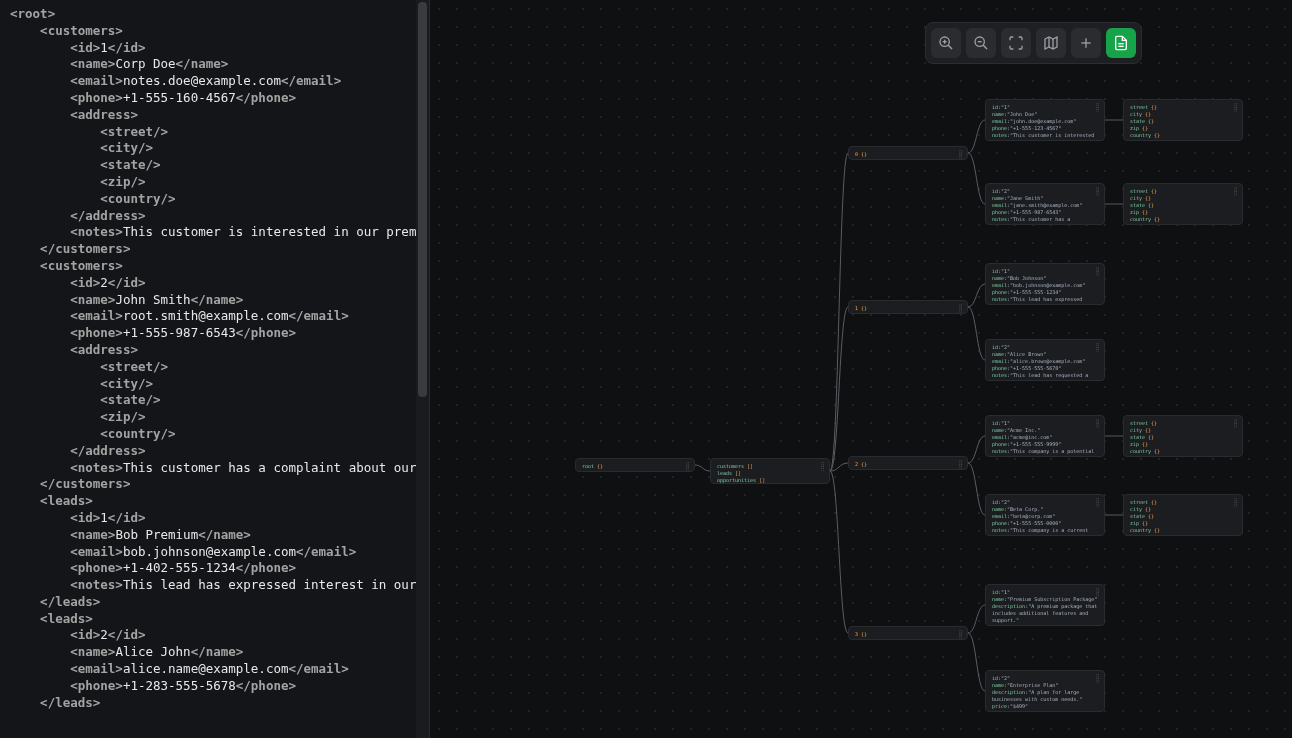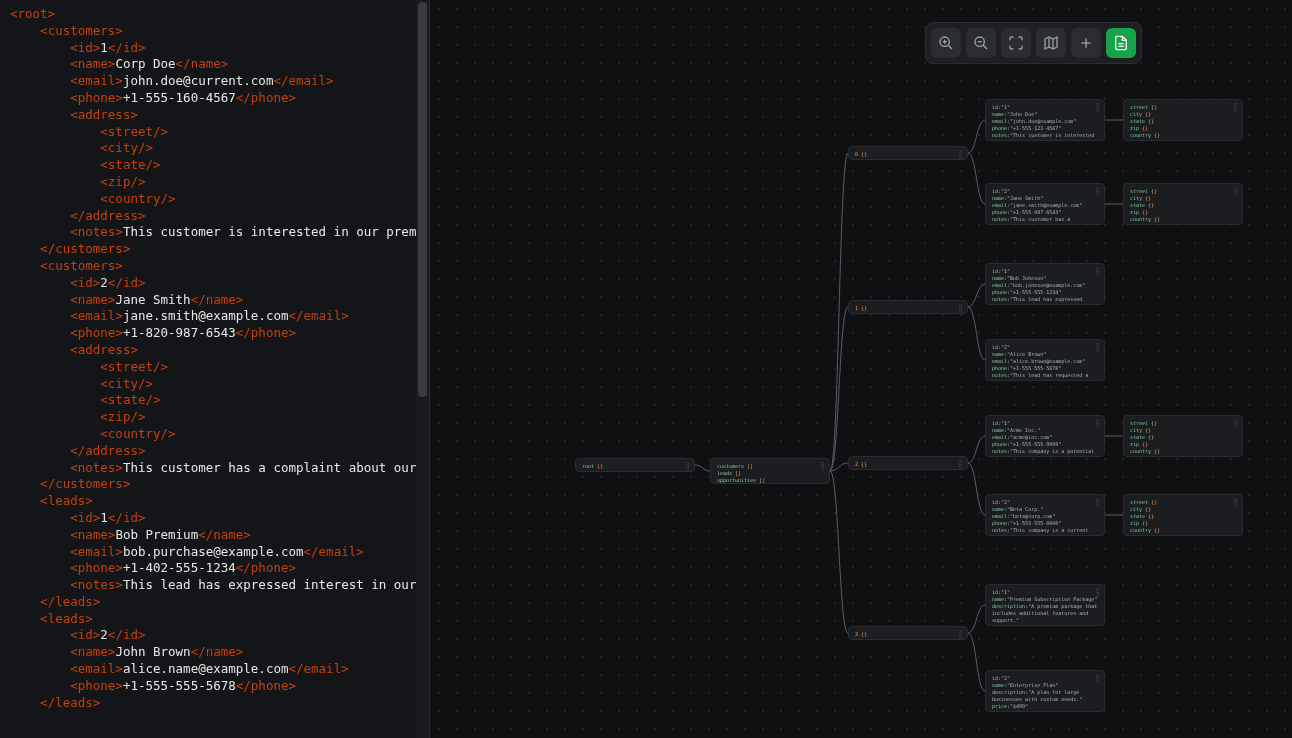--- a/index.html
+++ b/index.html
@@ -20,21 +20,21 @@
   overflow: hidden;
   position: relative;
 }
 .xml-content {
   padding: 6px 10px;
   font-size: 12.5px;
   line-height: 16.8px;
   white-space: pre;
   font-family: 'Consolas', 'Monaco', monospace;
 }
-.xml-content .tag { color: #c2410c; }
+.xml-content .tag { color: #a3a3a3; font-weight: bold; }
 .xml-content .txt { color: #e8e8e8; }
 .scrollbar {
   position: absolute;
   right: 0;
   top: 0;
   width: 13px;
   height: 100%;
   background: #1a1b1f;
 }
 .scroll-thumb {
@@ -116,57 +116,57 @@
 .edges path { stroke: #5a5d63; stroke-width: 1; fill: none; }
 </style>
 </head>
 <body>
 
 <div class="left-panel">
   <div class="xml-content" id="xml-code"><span class="tag">&lt;root&gt;</span>
     <span class="tag">&lt;customers&gt;</span>
         <span class="tag">&lt;id&gt;</span><span class="txt">1</span><span class="tag">&lt;/id&gt;</span>
         <span class="tag">&lt;name&gt;</span><span class="txt">Corp Doe</span><span class="tag">&lt;/name&gt;</span>
-        <span class="tag">&lt;email&gt;</span><span class="txt">john.doe@current.com</span><span class="tag">&lt;/email&gt;</span>
+        <span class="tag">&lt;email&gt;</span><span class="txt">notes.doe@example.com</span><span class="tag">&lt;/email&gt;</span>
         <span class="tag">&lt;phone&gt;</span><span class="txt">+1-555-160-4567</span><span class="tag">&lt;/phone&gt;</span>
         <span class="tag">&lt;address&gt;</span>
             <span class="tag">&lt;street/&gt;</span>
             <span class="tag">&lt;city/&gt;</span>
             <span class="tag">&lt;state/&gt;</span>
             <span class="tag">&lt;zip/&gt;</span>
             <span class="tag">&lt;country/&gt;</span>
         <span class="tag">&lt;/address&gt;</span>
         <span class="tag">&lt;notes&gt;</span><span class="txt">This customer is interested in our premium subscription package.</span>
     <span class="tag">&lt;/customers&gt;</span>
     <span class="tag">&lt;customers&gt;</span>
         <span class="tag">&lt;id&gt;</span><span class="txt">2</span><span class="tag">&lt;/id&gt;</span>
-        <span class="tag">&lt;name&gt;</span><span class="txt">Jane Smith</span><span class="tag">&lt;/name&gt;</span>
-        <span class="tag">&lt;email&gt;</span><span class="txt">jane.smith@example.com</span><span class="tag">&lt;/email&gt;</span>
-        <span class="tag">&lt;phone&gt;</span><span class="txt">+1-820-987-6543</span><span class="tag">&lt;/phone&gt;</span>
+        <span class="tag">&lt;name&gt;</span><span class="txt">John Smith</span><span class="tag">&lt;/name&gt;</span>
+        <span class="tag">&lt;email&gt;</span><span class="txt">root.smith@example.com</span><span class="tag">&lt;/email&gt;</span>
+        <span class="tag">&lt;phone&gt;</span><span class="txt">+1-555-987-6543</span><span class="tag">&lt;/phone&gt;</span>
         <span class="tag">&lt;address&gt;</span>
             <span class="tag">&lt;street/&gt;</span>
             <span class="tag">&lt;city/&gt;</span>
             <span class="tag">&lt;state/&gt;</span>
             <span class="tag">&lt;zip/&gt;</span>
             <span class="tag">&lt;country/&gt;</span>
         <span class="tag">&lt;/address&gt;</span>
         <span class="tag">&lt;notes&gt;</span><span class="txt">This customer has a complaint about our service.</span>
     <span class="tag">&lt;/customers&gt;</span>
     <span class="tag">&lt;leads&gt;</span>
         <span class="tag">&lt;id&gt;</span><span class="txt">1</span><span class="tag">&lt;/id&gt;</span>
         <span class="tag">&lt;name&gt;</span><span class="txt">Bob Premium</span><span class="tag">&lt;/name&gt;</span>
-        <span class="tag">&lt;email&gt;</span><span class="txt">bob.purchase@example.com</span><span class="tag">&lt;/email&gt;</span>
+        <span class="tag">&lt;email&gt;</span><span class="txt">bob.johnson@example.com</span><span class="tag">&lt;/email&gt;</span>
         <span class="tag">&lt;phone&gt;</span><span class="txt">+1-402-555-1234</span><span class="tag">&lt;/phone&gt;</span>
         <span class="tag">&lt;notes&gt;</span><span class="txt">This lead has expressed interest in our product but has not yet made a purchase.</span>
     <span class="tag">&lt;/leads&gt;</span>
     <span class="tag">&lt;leads&gt;</span>
         <span class="tag">&lt;id&gt;</span><span class="txt">2</span><span class="tag">&lt;/id&gt;</span>
-        <span class="tag">&lt;name&gt;</span><span class="txt">John Brown</span><span class="tag">&lt;/name&gt;</span>
+        <span class="tag">&lt;name&gt;</span><span class="txt">Alice John</span><span class="tag">&lt;/name&gt;</span>
         <span class="tag">&lt;email&gt;</span><span class="txt">alice.name@example.com</span><span class="tag">&lt;/email&gt;</span>
-        <span class="tag">&lt;phone&gt;</span><span class="txt">+1-555-555-5678</span><span class="tag">&lt;/phone&gt;</span>
+        <span class="tag">&lt;phone&gt;</span><span class="txt">+1-283-555-5678</span><span class="tag">&lt;/phone&gt;</span>
     <span class="tag">&lt;/leads&gt;</span>
 </div>
   <div class="scrollbar">
     <div class="scroll-thumb"></div>
   </div>
 </div>
 
 <div class="right-panel">
   <svg class="edges" id="edges" viewBox="0 0 862 738">
       <path d="M265,465 C272.5,465 272.5,471 280,471"></path>

